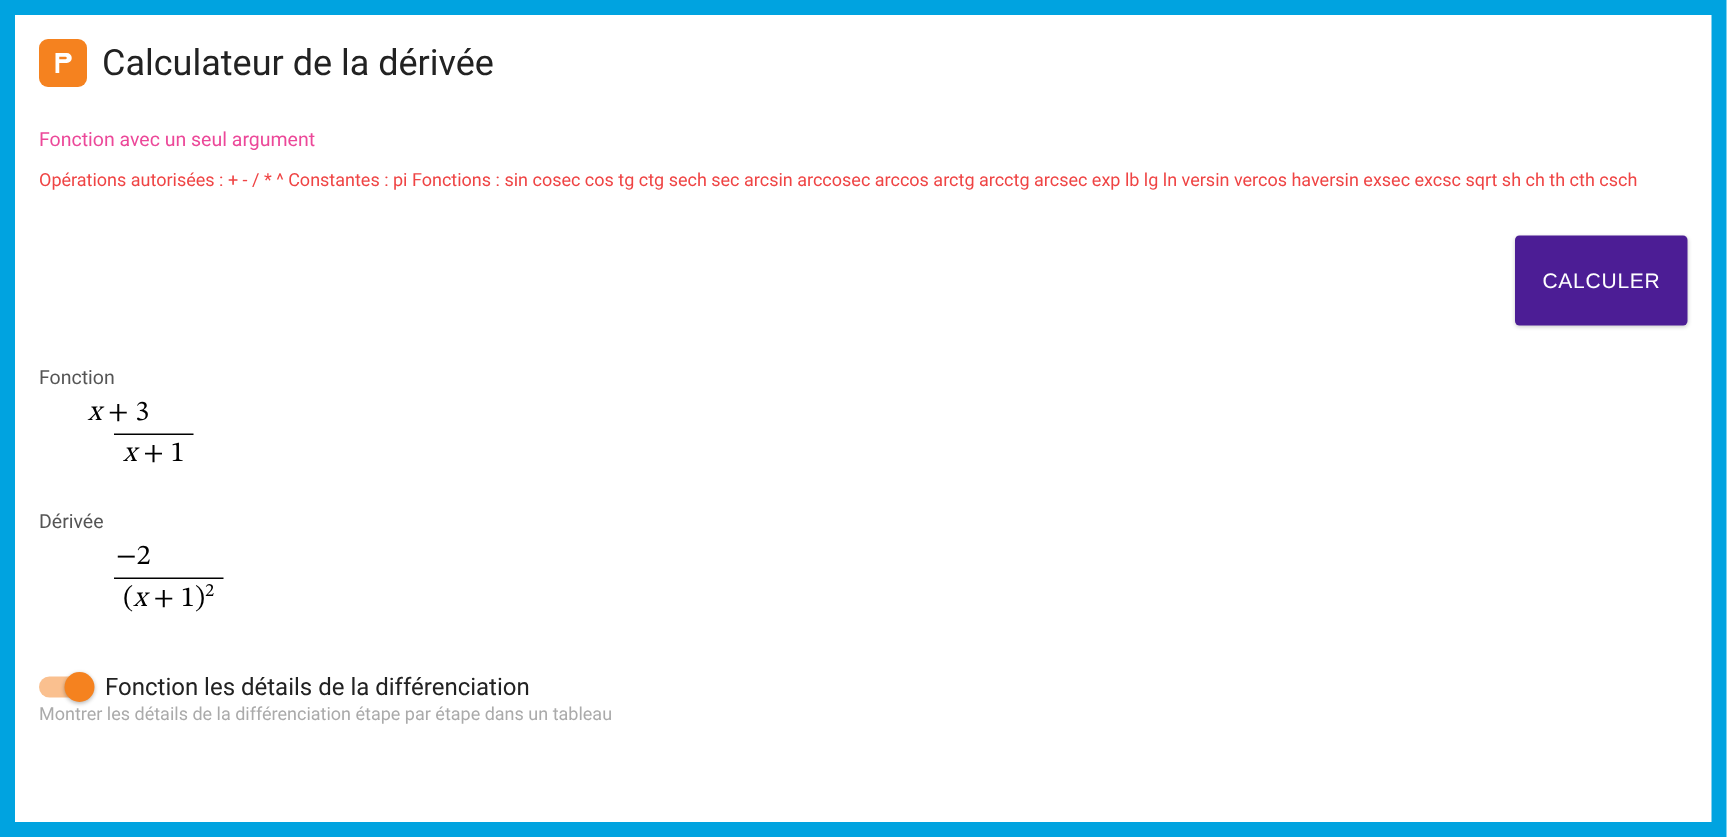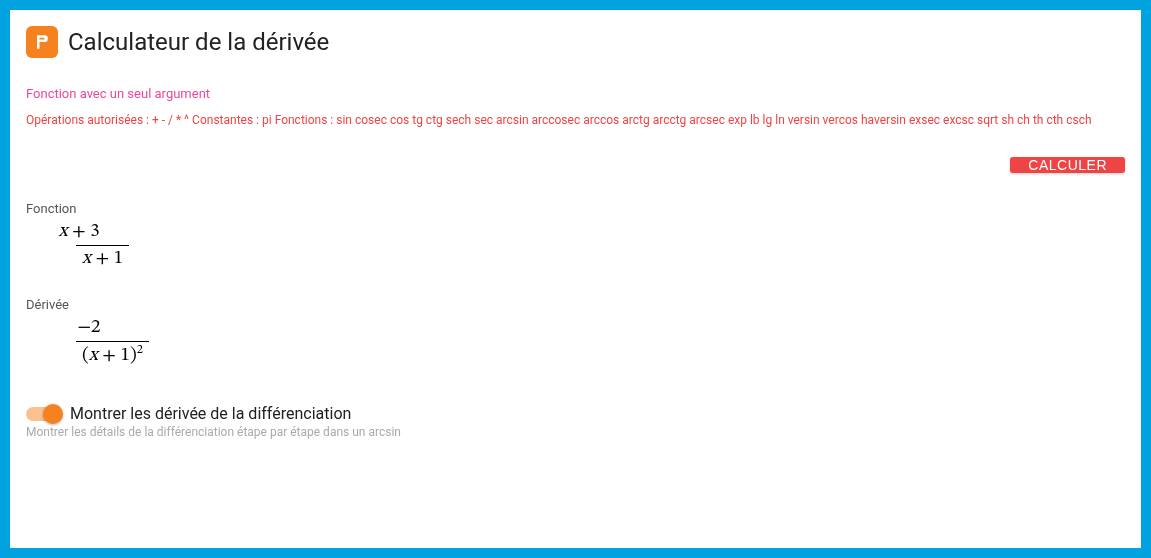--- a/index.html
+++ b/index.html
@@ -59,24 +59,24 @@
       margin-top: 10px;
       line-height: 1.5;
     }
     .btn-row {
       display: flex;
       justify-content: flex-end;
       margin-top: 28px;
       margin-bottom: 28px;
     }
     .calc-btn {
-      background: #ef4444;
+      background: #4c1d95;
       color: #fff;
       border: none;
-      padding: 0 18px;
+      padding: 22px 18px;
       font-size: 14px;
       font-weight: 500;
       letter-spacing: 0.5px;
       border-radius: 3px;
       cursor: pointer;
       box-shadow: 0 1px 3px rgba(0,0,0,0.2);
     }
     .section-label {
       font-size: 13px;
       color: #555;
@@ -169,17 +169,17 @@
       <span class="den">
         <span>(<span style="font-style:italic;">x</span> + 1)</span><span class="sup">2</span>
       </span>
     </span>
   </div>
 
   <div class="toggle-row">
     <div class="switch">
       <div class="knob"></div>
     </div>
-    <div class="toggle-label">Montrer les dérivée de la différenciation</div>
+    <div class="toggle-label">Fonction les détails de la différenciation</div>
   </div>
-  <div class="toggle-hint">Montrer les détails de la différenciation étape par étape dans un arcsin</div>
+  <div class="toggle-hint">Montrer les détails de la différenciation étape par étape dans un tableau</div>
 
 </div>
 
 </body></html>

